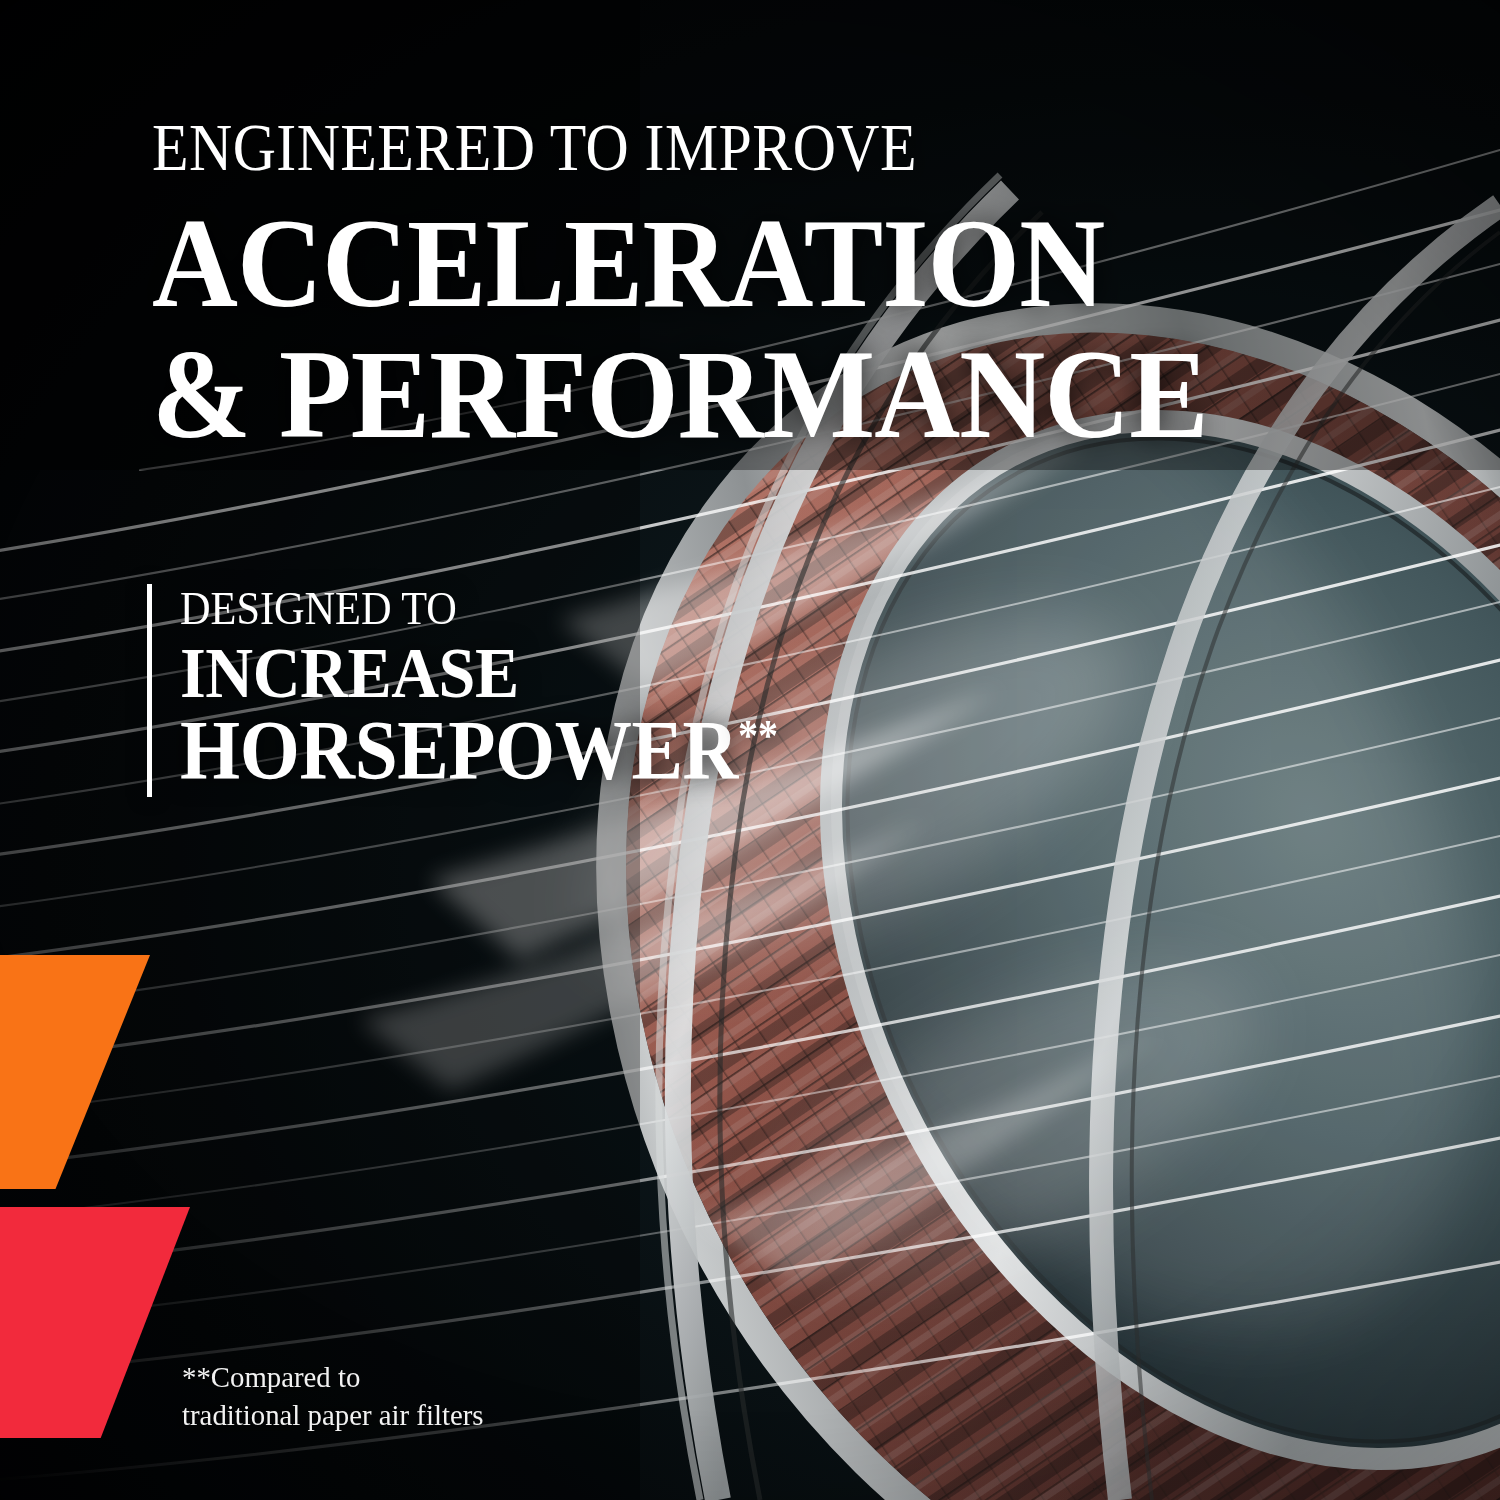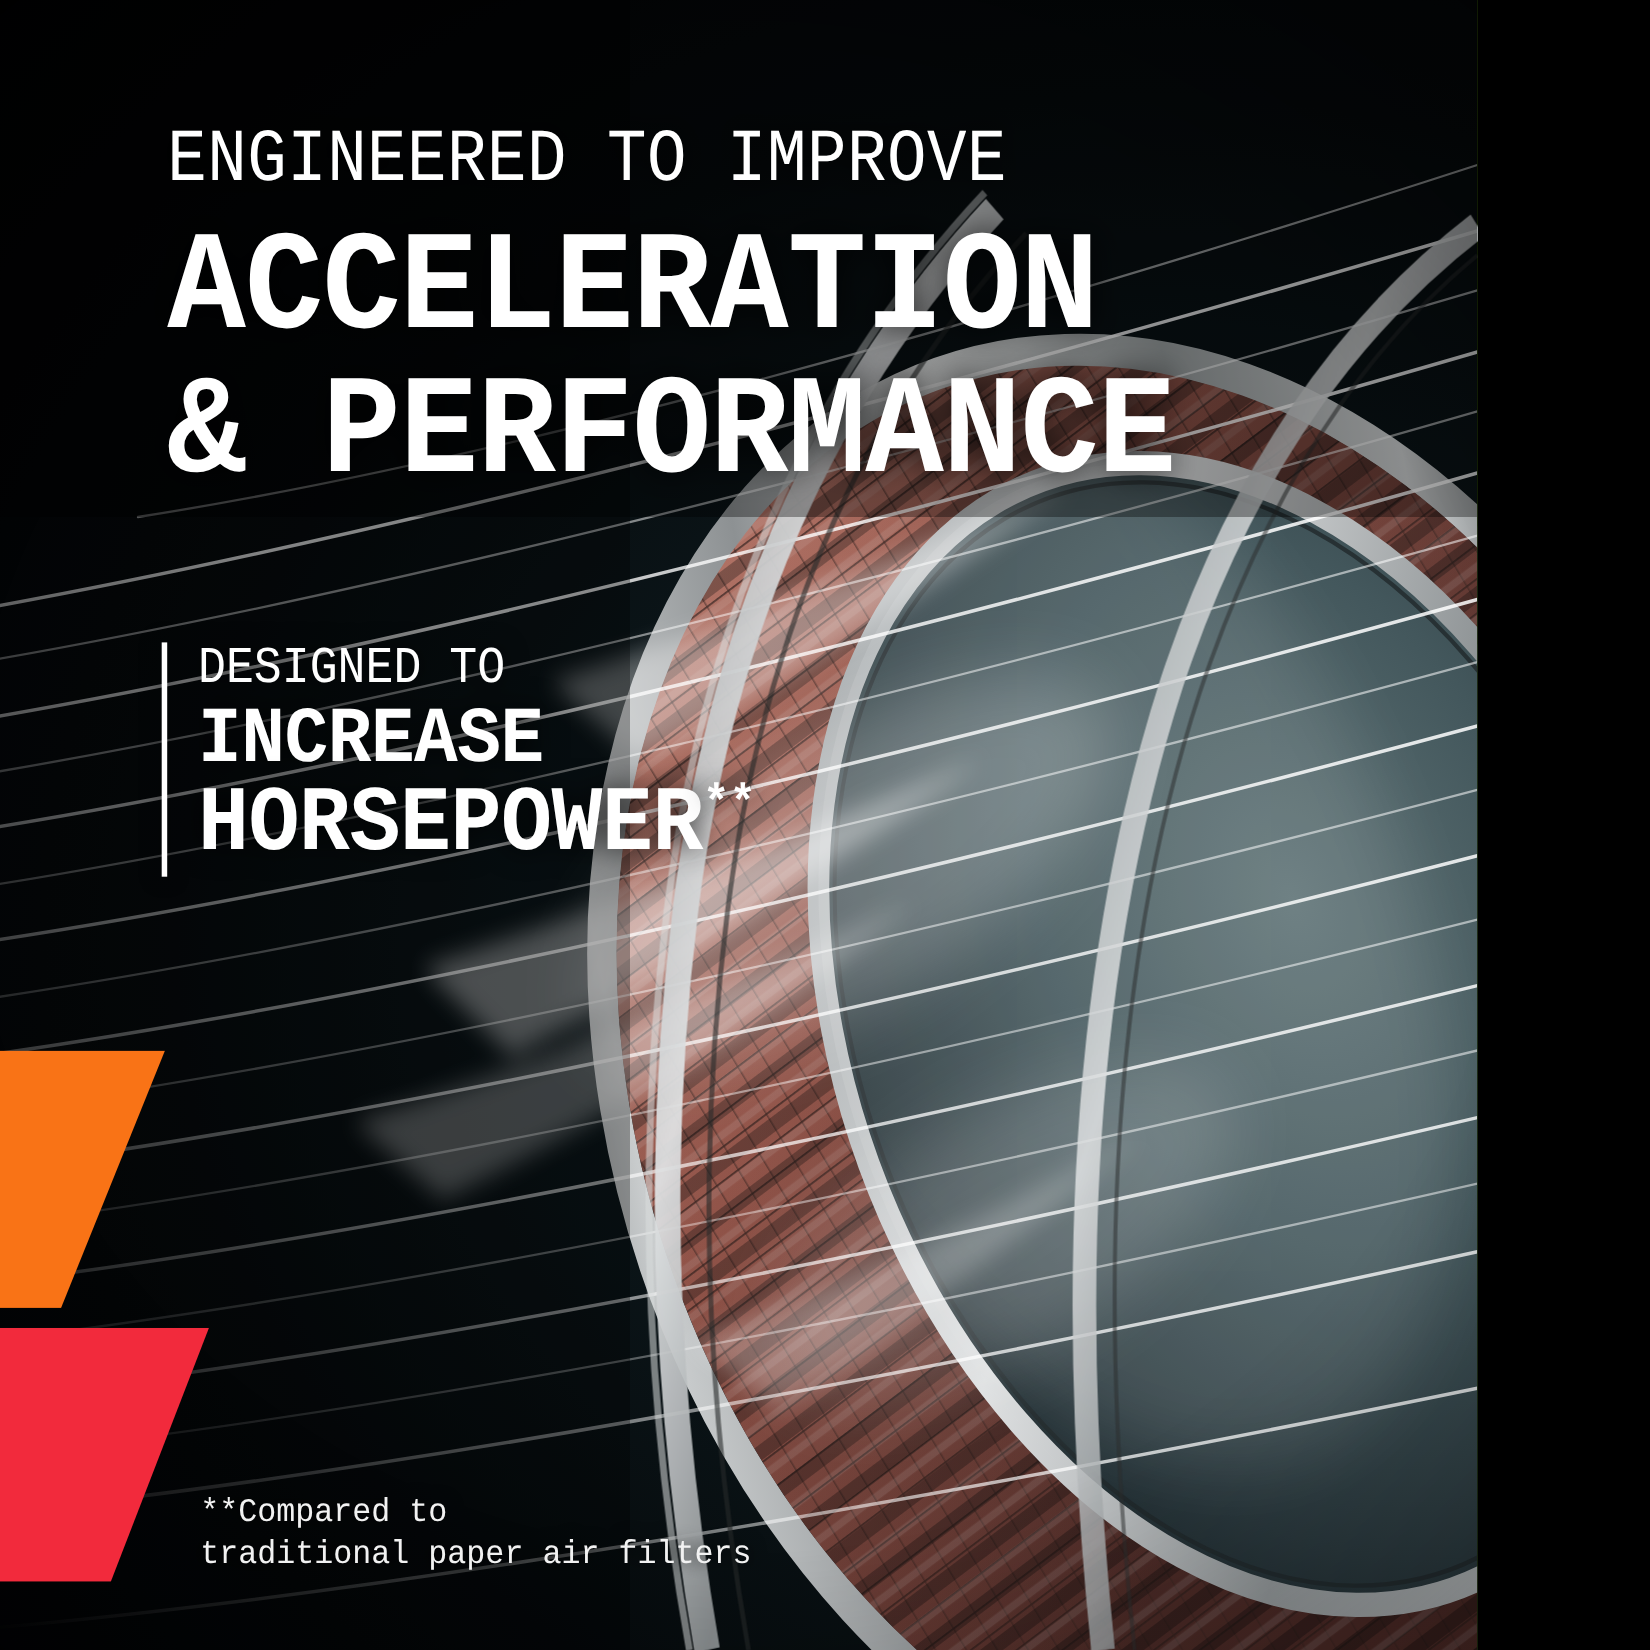--- a/index.html
+++ b/index.html
@@ -1,24 +1,24 @@
 <!DOCTYPE html>
 <html><head>
 <meta charset="utf-8">
 <title>K&amp;N Air Filter Product Banner</title>
 <style>
   html,body{margin:0;padding:0;background:#000;}
   *{box-sizing:border-box;}
 
   #stage{
     position:relative;
-    width:1343px;height:1500px;
+    width:1500px;height:1500px;
     overflow:hidden;
-    background:#4d7c0f;
-    font-family:Liberation Mono, monospace;
+    background:#a21caf;
+    font-family:Liberation Serif, serif;
     -webkit-font-smoothing:antialiased;
   }
 
   
   .bg-base{
     position:absolute;inset:0;
     background:
       radial-gradient(120% 95% at 78% 58%, #16262b 0%, #0c171b 28%, #060a0c 55%, #030406 78%, #000 100%),
       #000;
   }

